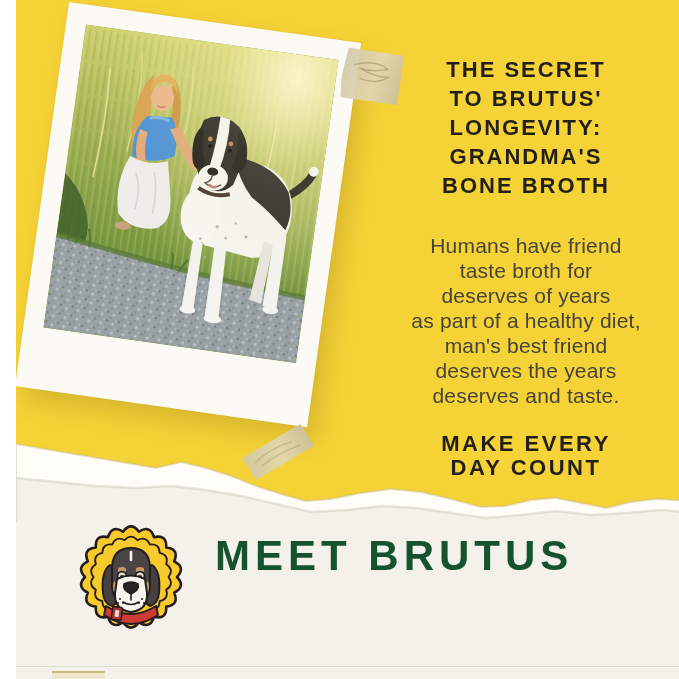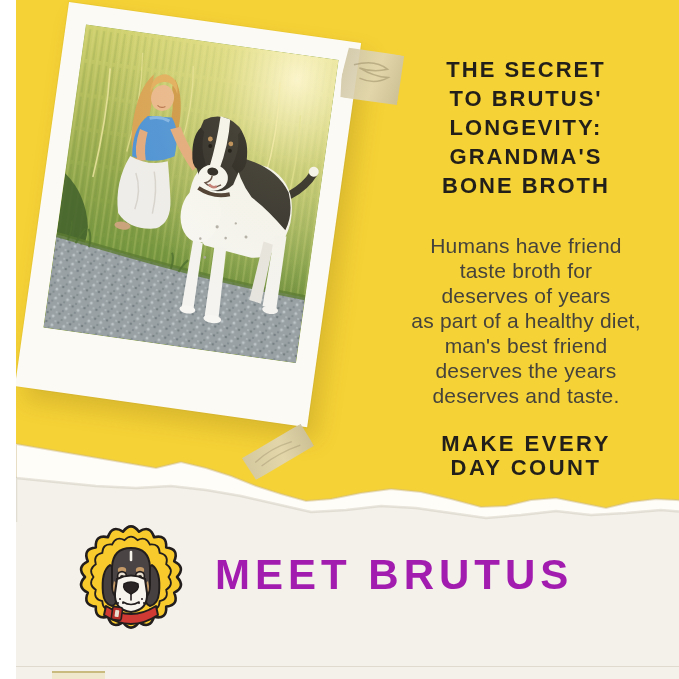--- a/index.html
+++ b/index.html
@@ -61,23 +61,23 @@
   .headline span, .body-copy span, .tagline span { display:block; }
 
   
   .torn { position:absolute; left:0; top:430px; width:679px; height:95px; }
   .footer-panel { position:absolute; left:0; top:522px; width:679px; height:157px; background:#f4f1ea; }
 
   .badge { position:absolute; left:57px; top:519px; width:116px; height:116px; }
   .badge svg { display:block; width:100%; height:100%; }
 
   .footer-title {
-    position:absolute; left:199px; top:551px;
+    position:absolute; left:199px; top:532px;
     font-size:42px; font-weight:800; letter-spacing:5px;
-    line-height:48px; color:#a21caf;
+    line-height:48px; color:#14532d;
   }
 
   .bottom-divider { position:absolute; left:0; top:666px; width:679px; height:1px; background:rgba(160,150,120,.25); }
   .next-peek { position:absolute; left:36px; top:671px; width:53px; height:8px; background:#efe8cd; border-top:2px solid #c9bb7e; }
 </style>
 </head>
 <body>
 
 <div class="canvas">
 

